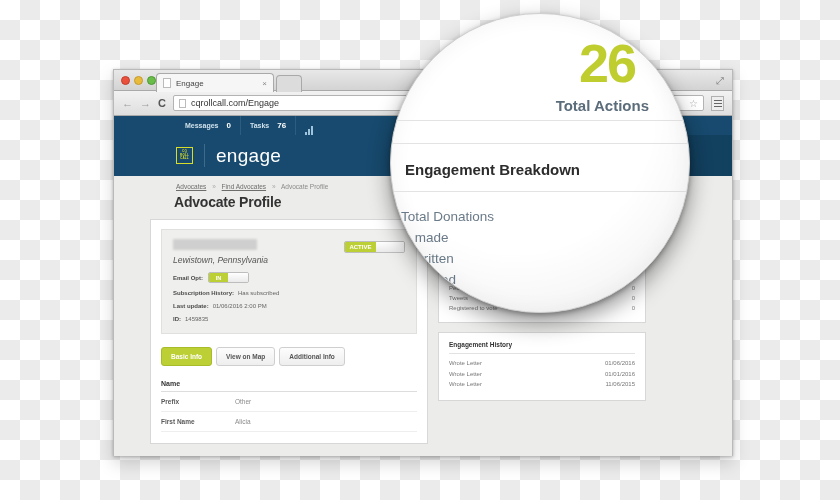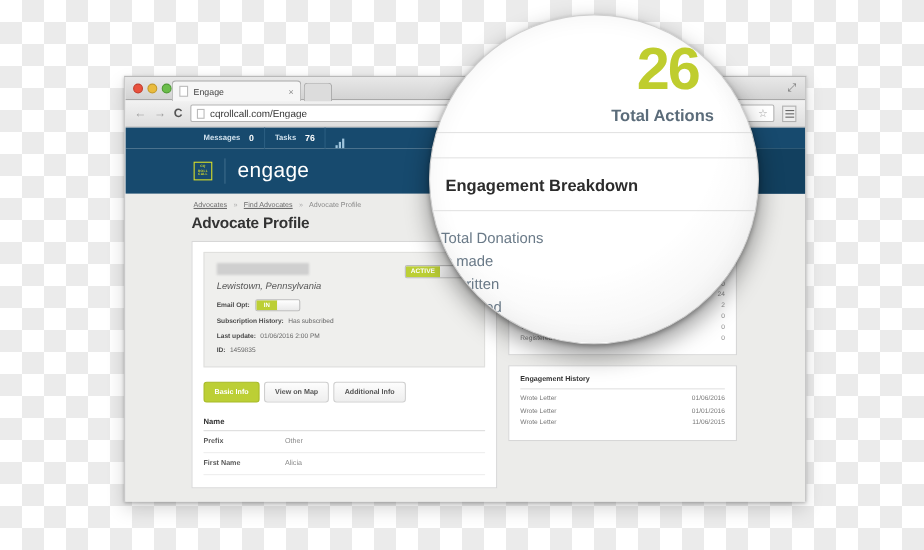--- a/index.html
+++ b/index.html
@@ -81,21 +81,21 @@
   .wordmark { color:#fff; font-size:19px; letter-spacing:.3px; }
   .navright { position:absolute; right:0; top:0; height:41px; width:176px; background:#12405f;
      display:flex; align-items:center; }
   .navright .nav-item { color:#fff; font-size:8px; font-weight:bold; margin-left:25px; }
 
   .crumbs { padding:7px 0 0 62px; font-size:6.5px; color:#8a8a8a; }
   .crumbs a { color:#6d6d6d; text-decoration:underline; }
   .crumbs .sep { margin:0 4px; color:#aaa; }
   .ptitle { padding:4px 0 0 60px; font-size:14px; font-weight:bold; color:#333; letter-spacing:-.2px;}
 
-  .content { display:flex; padding:9px 16px 0 60px; gap:10px; }
+  .content { display:flex; padding:9px 16px 0 36px; gap:10px; }
   .col-left { width:278px; }
   .col-right { width:208px; }
 
   .card { background:#fff; border:1px solid #d7d7d7; }
   .profile-card { padding:9px 10px 11px 10px; margin-bottom:0; }
   .prof-inner { background:#efefed; border:1px solid #e0e0de; padding:9px 11px 11px 11px; position:relative; }
   .pname { height:11px; width:84px; background:#cfcfcf; filter:blur(1.2px); border-radius:1px; }
   .ploc { font-size:8.5px; font-style:italic; color:#555; margin-top:5px; }
   .prow { font-size:6px; font-weight:bold; color:#4a4a4a; margin-top:7px; display:flex; align-items:center;}
   .prow .val { font-weight:normal; color:#666; margin-left:4px; }

